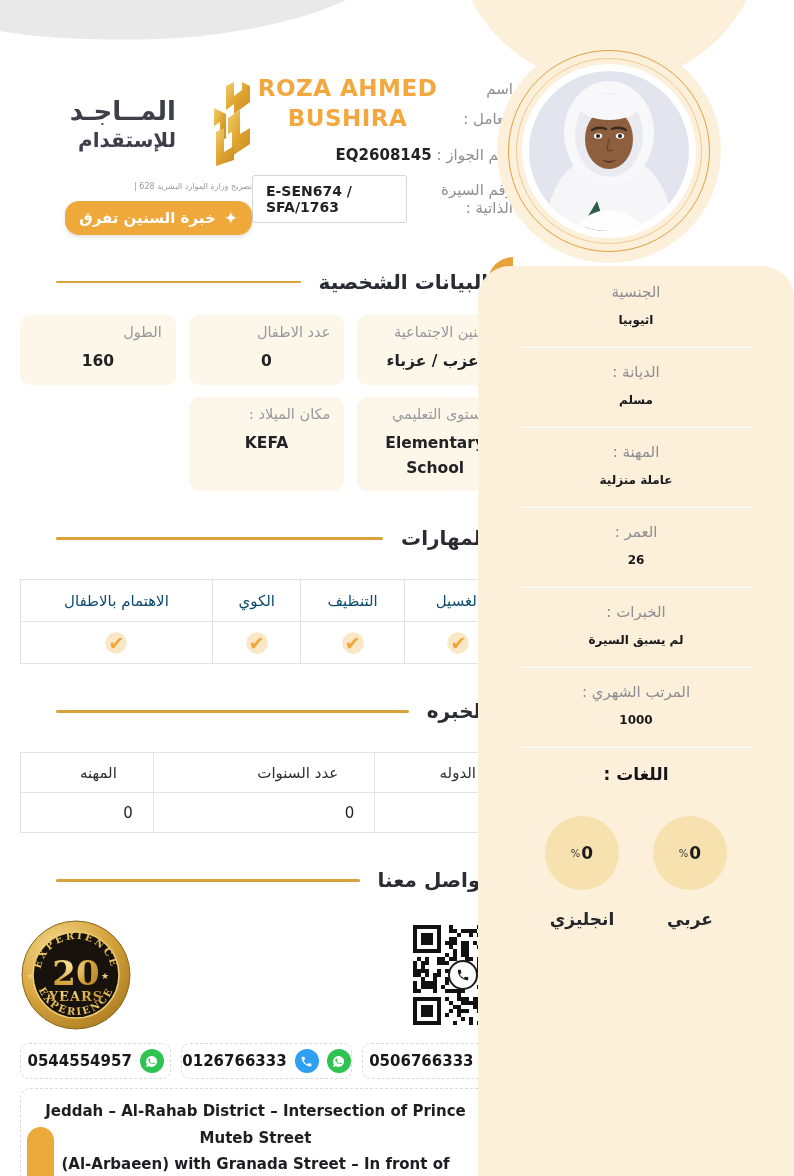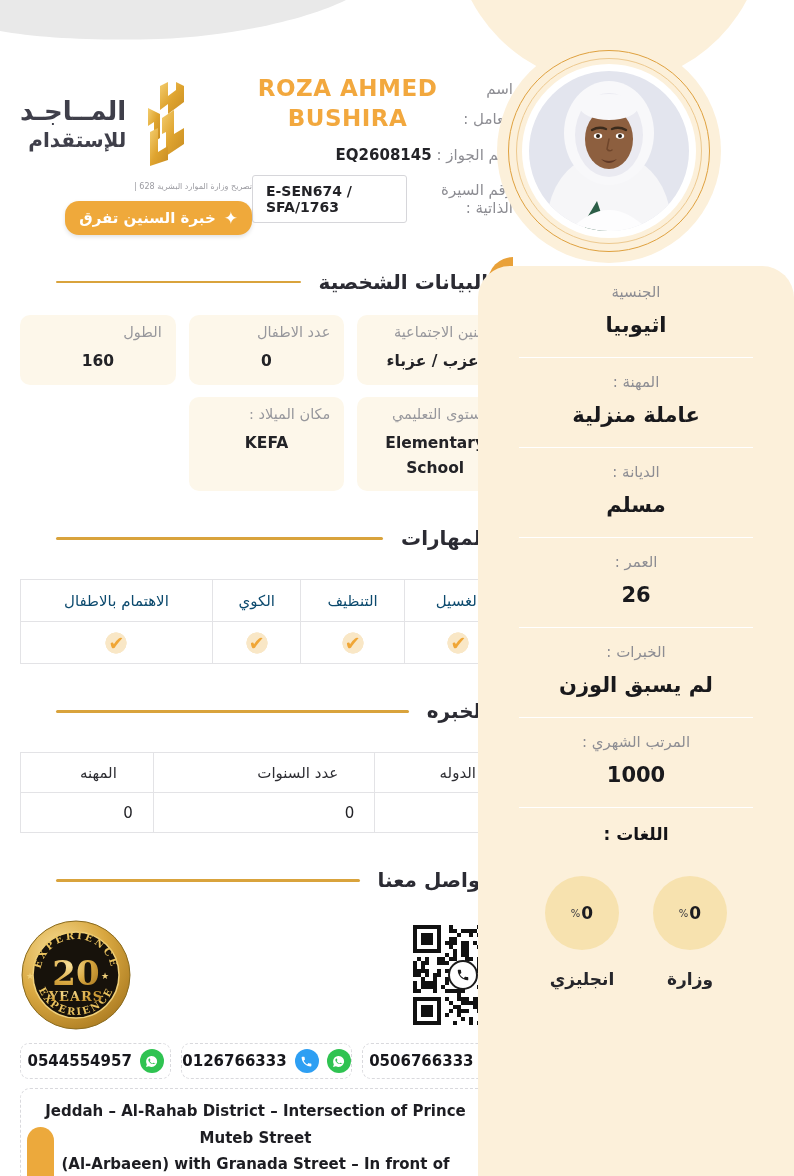--- a/index.html
+++ b/index.html
@@ -17,21 +17,21 @@
   .worker { flex:1; }
   .name-row { display:flex; align-items:flex-start; }
   .name-label { width:70px; color:#8d8d93; font-size:15px; line-height:2.0; text-align:right; }
   .worker-name { flex:1; text-align:center; color:#f2a83e; font-size:23px; font-weight:bold; line-height:1.3; letter-spacing:.5px; }
   .pass-row { margin-top:12px; text-align:right; font-size:15px; color:#8d8d93; }
   .pass-row b { color:#232327; direction:ltr; unicode-bidi:embed; font-size:15px; }
   .cv-row { margin-top:11px; display:flex; align-items:center; gap:10px; font-size:15px; color:#8d8d93; }
   .cv-box { border:1.5px solid #d6d6da; border-radius:3px; padding:7px 13px; font-size:14px; font-weight:bold; color:#232327; direction:ltr; }
 
   .logo-block { width:232px; padding-top:8px; }
-  .logo-row { display:flex; align-items:center; justify-content:flex-end; gap:4px; }
+  .logo-row { display:flex; align-items:center; justify-content:flex-start; gap:20px; }
   .logo-mark { flex:0 0 auto; }
   .logo-text { text-align:right; }
   .logo-l1 { font-size:26px; font-weight:bold; color:#3f3f4a; }
   .logo-l2 { font-size:20px; font-weight:bold; color:#3f3f4a; margin-top:2px; }
   .license { margin-top:16px; font-size:8px; color:#9b9ba1; text-align:right; }
   .exp-pill { margin-top:10px; display:inline-flex; align-items:center; gap:8px; background:#efa93b; color:#fff;
               border-radius:14px; padding:8px 14px; font-size:15px; font-weight:bold; box-shadow:0 2px 4px rgba(0,0,0,.12); }
   .star-ic { font-size:17px; line-height:1; }
 
   
@@ -86,21 +86,21 @@
   .ring1 { position:absolute; left:30px; top:46px; width:202px; height:202px; border-radius:50%; border:1.5px solid #dfa13f; }
   .ring2 { position:absolute; left:38px; top:54px; width:186px; height:186px; border-radius:50%; border:1px solid #edc98f; }
   .photo { position:absolute; left:44px; top:60px; width:174px; height:174px; border-radius:50%; background:#fff;
            border:7px solid #fff; overflow:hidden; }
   .photo svg { display:block; width:100%; height:100%; }
 
   .sb-col { position:absolute; left:0; right:0; top:262px; bottom:0; background:#fcf0da; border-radius:32px 32px 0 0; padding-top:2px; }
   .sb-field { position:relative; padding:15px 12px 21px; text-align:center; }
   .sb-field:after { content:""; position:absolute; left:13%; right:13%; bottom:0; height:1px; background:#ffffff; }
   .sb-label { color:#8d8d93; font-size:15px; }
-  .sb-value { margin-top:12px; font-weight:bold; font-size:21px; color:#19191c; }
+  .sb-value { margin-top:12px; font-weight:bold; font-size:12px; color:#19191c; }
   .sb-langs { padding-top:16px; text-align:center; }
   .langs-title { font-size:17px; font-weight:bold; color:#141418; }
   .langs-row { display:flex; justify-content:center; gap:34px; margin-top:32px; }
   .lang { display:flex; flex-direction:column; align-items:center; gap:19px; }
   .lcirc { width:74px; height:74px; border-radius:50%; background:#f7e2af; display:flex; align-items:center; justify-content:center; direction:ltr; }
   .pct { font-size:10px; color:#3a3a40; margin-right:1px; }
   .pval { font-size:17px; font-weight:bold; color:#1c1c20; }
   .llabel { font-size:17px; color:#26262b; font-weight:600; }
 </style>
 </head>
@@ -524,49 +524,49 @@
         <path d="M40,160 Q80,118 120,160 Z" fill="#fdfdfe"></path>
       </svg>
     </div>
 
     <div class="sb-col">
       <div class="sb-field">
         <div class="sb-label">الجنسية</div>
         <div class="sb-value">اثيوبيا</div>
       </div>
       <div class="sb-field">
+        <div class="sb-label">الديانة :</div>
+        <div class="sb-value">مسلم</div>
+      </div>
+      <div class="sb-field">
         <div class="sb-label">المهنة :</div>
         <div class="sb-value">عاملة منزلية</div>
-      </div>
-      <div class="sb-field">
-        <div class="sb-label">الديانة :</div>
-        <div class="sb-value">مسلم</div>
       </div>
       <div class="sb-field">
         <div class="sb-label">العمر :</div>
         <div class="sb-value">26</div>
       </div>
       <div class="sb-field">
         <div class="sb-label">الخبرات :</div>
-        <div class="sb-value">لم يسبق الوزن</div>
+        <div class="sb-value">لم يسبق السيرة</div>
       </div>
       <div class="sb-field">
         <div class="sb-label">المرتب الشهري :</div>
         <div class="sb-value">1000</div>
       </div>
 
       <div class="sb-langs">
         <div class="langs-title">اللغات :</div>
         <div class="langs-row">
           <div class="lang">
             <div class="lcirc">
               <span class="pct">%</span>
                 <span class="pval">0</span>
             </div>
-            <div class="llabel">وزارة</div>
+            <div class="llabel">عربي</div>
           </div>
           <div class="lang">
             <div class="lcirc">
               <span class="pct">%</span>
                 <span class="pval">0</span>
             </div>
             <div class="llabel">انجليزي</div>
           </div>
         </div>
       </div>

